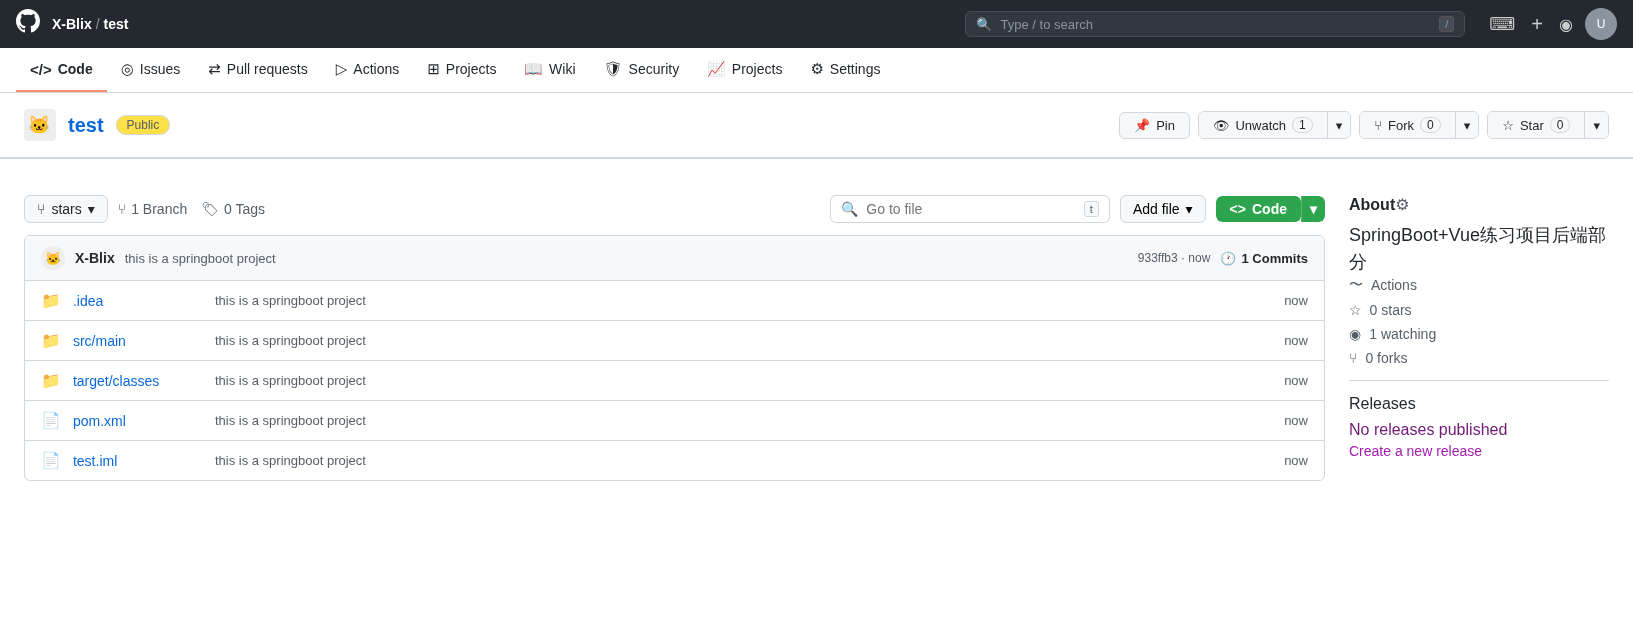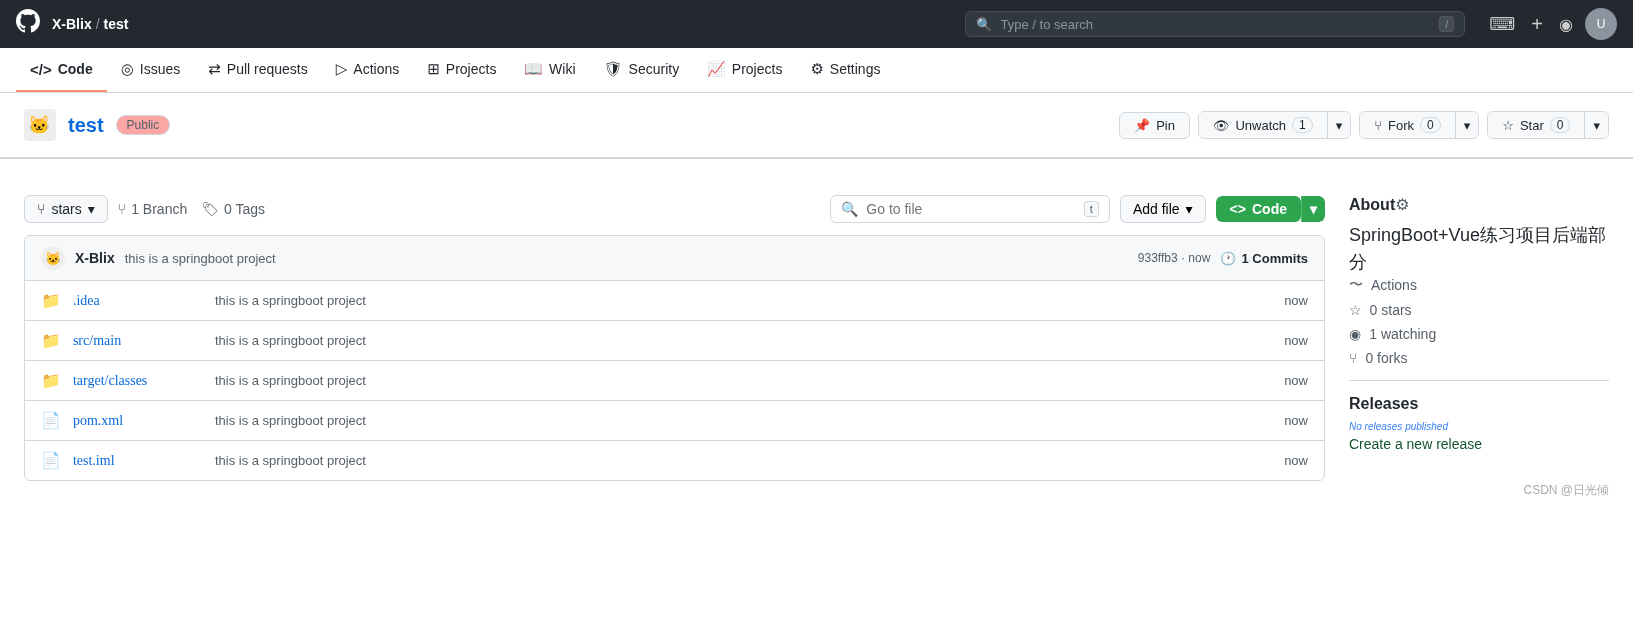--- a/index.html
+++ b/index.html
@@ -32,21 +32,21 @@
     }
     .repo-nav-item.active { border-bottom-color: #fd8c73; font-weight: 600; }
     .repo-nav-icon { font-size: 15px; }
 
     
     .repo-header {
       display: flex; align-items: center; padding: 16px 24px; gap: 12px; border-bottom: 1px solid #d0d7de;
     }
     .repo-avatar { width: 32px; height: 32px; background: #eee; border-radius: 4px; display: flex; align-items: center; justify-content: center; font-size: 18px; }
     .repo-title { font-size: 20px; font-weight: 600; color: #0969da; }
-    .badge { background: #fca5a5; border: 1px solid #d0d7de; border-radius: 20px; padding: 2px 10px; font-size: 12px; color: #57606a; }
+    .badge { background: #fde047; border: 1px solid #d0d7de; border-radius: 20px; padding: 2px 10px; font-size: 12px; color: #57606a; }
     .repo-header-actions { margin-left: auto; display: flex; align-items: center; gap: 8px; }
     .btn { display: flex; align-items: center; gap: 6px; padding: 5px 14px; border-radius: 6px; border: 1px solid #d0d7de; background: #f6f8fa; font-size: 13px; cursor: pointer; color: #24292f; }
     .btn-count { background: #f6f8fa; border: 1px solid #d0d7de; border-radius: 20px; padding: 0 6px; font-size: 12px; }
     .btn-sep { border-left: 1px solid #d0d7de; padding: 5px 8px; cursor: pointer; }
     .btn-group { display: flex; border: 1px solid #d0d7de; border-radius: 6px; overflow: hidden; }
     .btn-group .btn { border: none; border-radius: 0; border-right: 1px solid #d0d7de; }
     .btn-group .btn:last-child { border-right: none; }
 
     
     .main-content { display: flex; padding: 20px 24px; gap: 24px; }
@@ -75,36 +75,36 @@
     .commit-header { display: flex; align-items: center; padding: 10px 16px; background: #f6f8fa; border-bottom: 1px solid #d0d7de; gap: 10px; }
     .commit-avatar { width: 24px; height: 24px; background: #eee; border-radius: 50%; display: flex; align-items: center; justify-content: center; font-size: 13px; }
     .commit-user { font-weight: 600; color: #24292f; }
     .commit-msg { color: #57606a; font-size: 13px; }
     .commit-hash { color: #57606a; font-size: 12px; margin-left: auto; }
     .commits-link { display: flex; align-items: center; gap: 5px; color: #24292f; font-size: 13px; font-weight: 600; text-decoration: none; }
     .file-row { display: flex; align-items: center; padding: 10px 16px; border-bottom: 1px solid #d0d7de; gap: 12px; }
     .file-row:last-child { border-bottom: none; }
     .file-icon { font-size: 16px; }
     .folder-icon { color: #54aeff; }
-    .file-name { color: #0969da; font-size: 14px; min-width: 130px; font-family: Liberation Serif, serif; }
+    .file-name { color: #0969da; font-size: 14px; min-width: 130px; }
     .file-commit { color: #57606a; font-size: 13px; flex: 1; }
     .file-time { color: #57606a; font-size: 13px; margin-left: auto; }
 
     
     .sidebar { width: 260px; flex-shrink: 0; }
     .about-header { display: flex; align-items: center; justify-content: flex-start; margin-bottom: 8px; }
     .about-title { font-size: 16px; font-weight: 600; }
     .about-desc { font-size: 18px; color: #24292f; line-height: 1.5; }
     .about-stats { display: flex; flex-direction: column; gap: 8px; margin-bottom: 14px; }
     .about-stat { display: flex; align-items: center; gap: 8px; font-size: 14px; color: #57606a; }
     .about-stat a { color: #57606a; text-decoration: none; }
     .sidebar-divider { border: none; border-top: 1px solid #d0d7de; margin: 14px 0; }
-    .releases-title { font-size: 16px; font-weight: 700; margin-bottom: 8px; }
-    .no-releases { font-size: 10px; color: #3b82f6; margin-bottom: 4px; font-style: italic; }
-    .create-release-link { color: #14532d; font-size: 14px; text-decoration: none; }
+    .releases-title { font-size: 16px; font-weight: 400; margin-bottom: 8px; }
+    .no-releases { font-size: 16px; color: #701a75; margin-bottom: 4px; }
+    .create-release-link { color: #a21caf; font-size: 14px; text-decoration: none; }
 
     .gear-btn { background: none; border: none; cursor: pointer; color: #57606a; font-size: 16px; }
 
     .divider-line { border: none; border-top: 1px solid #d0d7de; margin: 0 0 16px 0; }
   </style>
 </head>
 <body>
 
 <nav class="top-nav">
   <div class="top-nav-logo">
@@ -325,15 +325,14 @@
         <a>
           <span>0</span>
           <span> </span><span>forks</span>
         </a>
       </div>
     </div>
     <hr class="sidebar-divider">
     <h3 class="releases-title">Releases</h3>
     <p class="no-releases">No releases published</p>
     <a class="create-release-link">Create a new release</a>
-    <div style="margin-top:30px;font-size:12px;color:#aaa;text-align:right;">CSDN @日光倾</div>
   </div>
 </div>
 
 </body></html>

